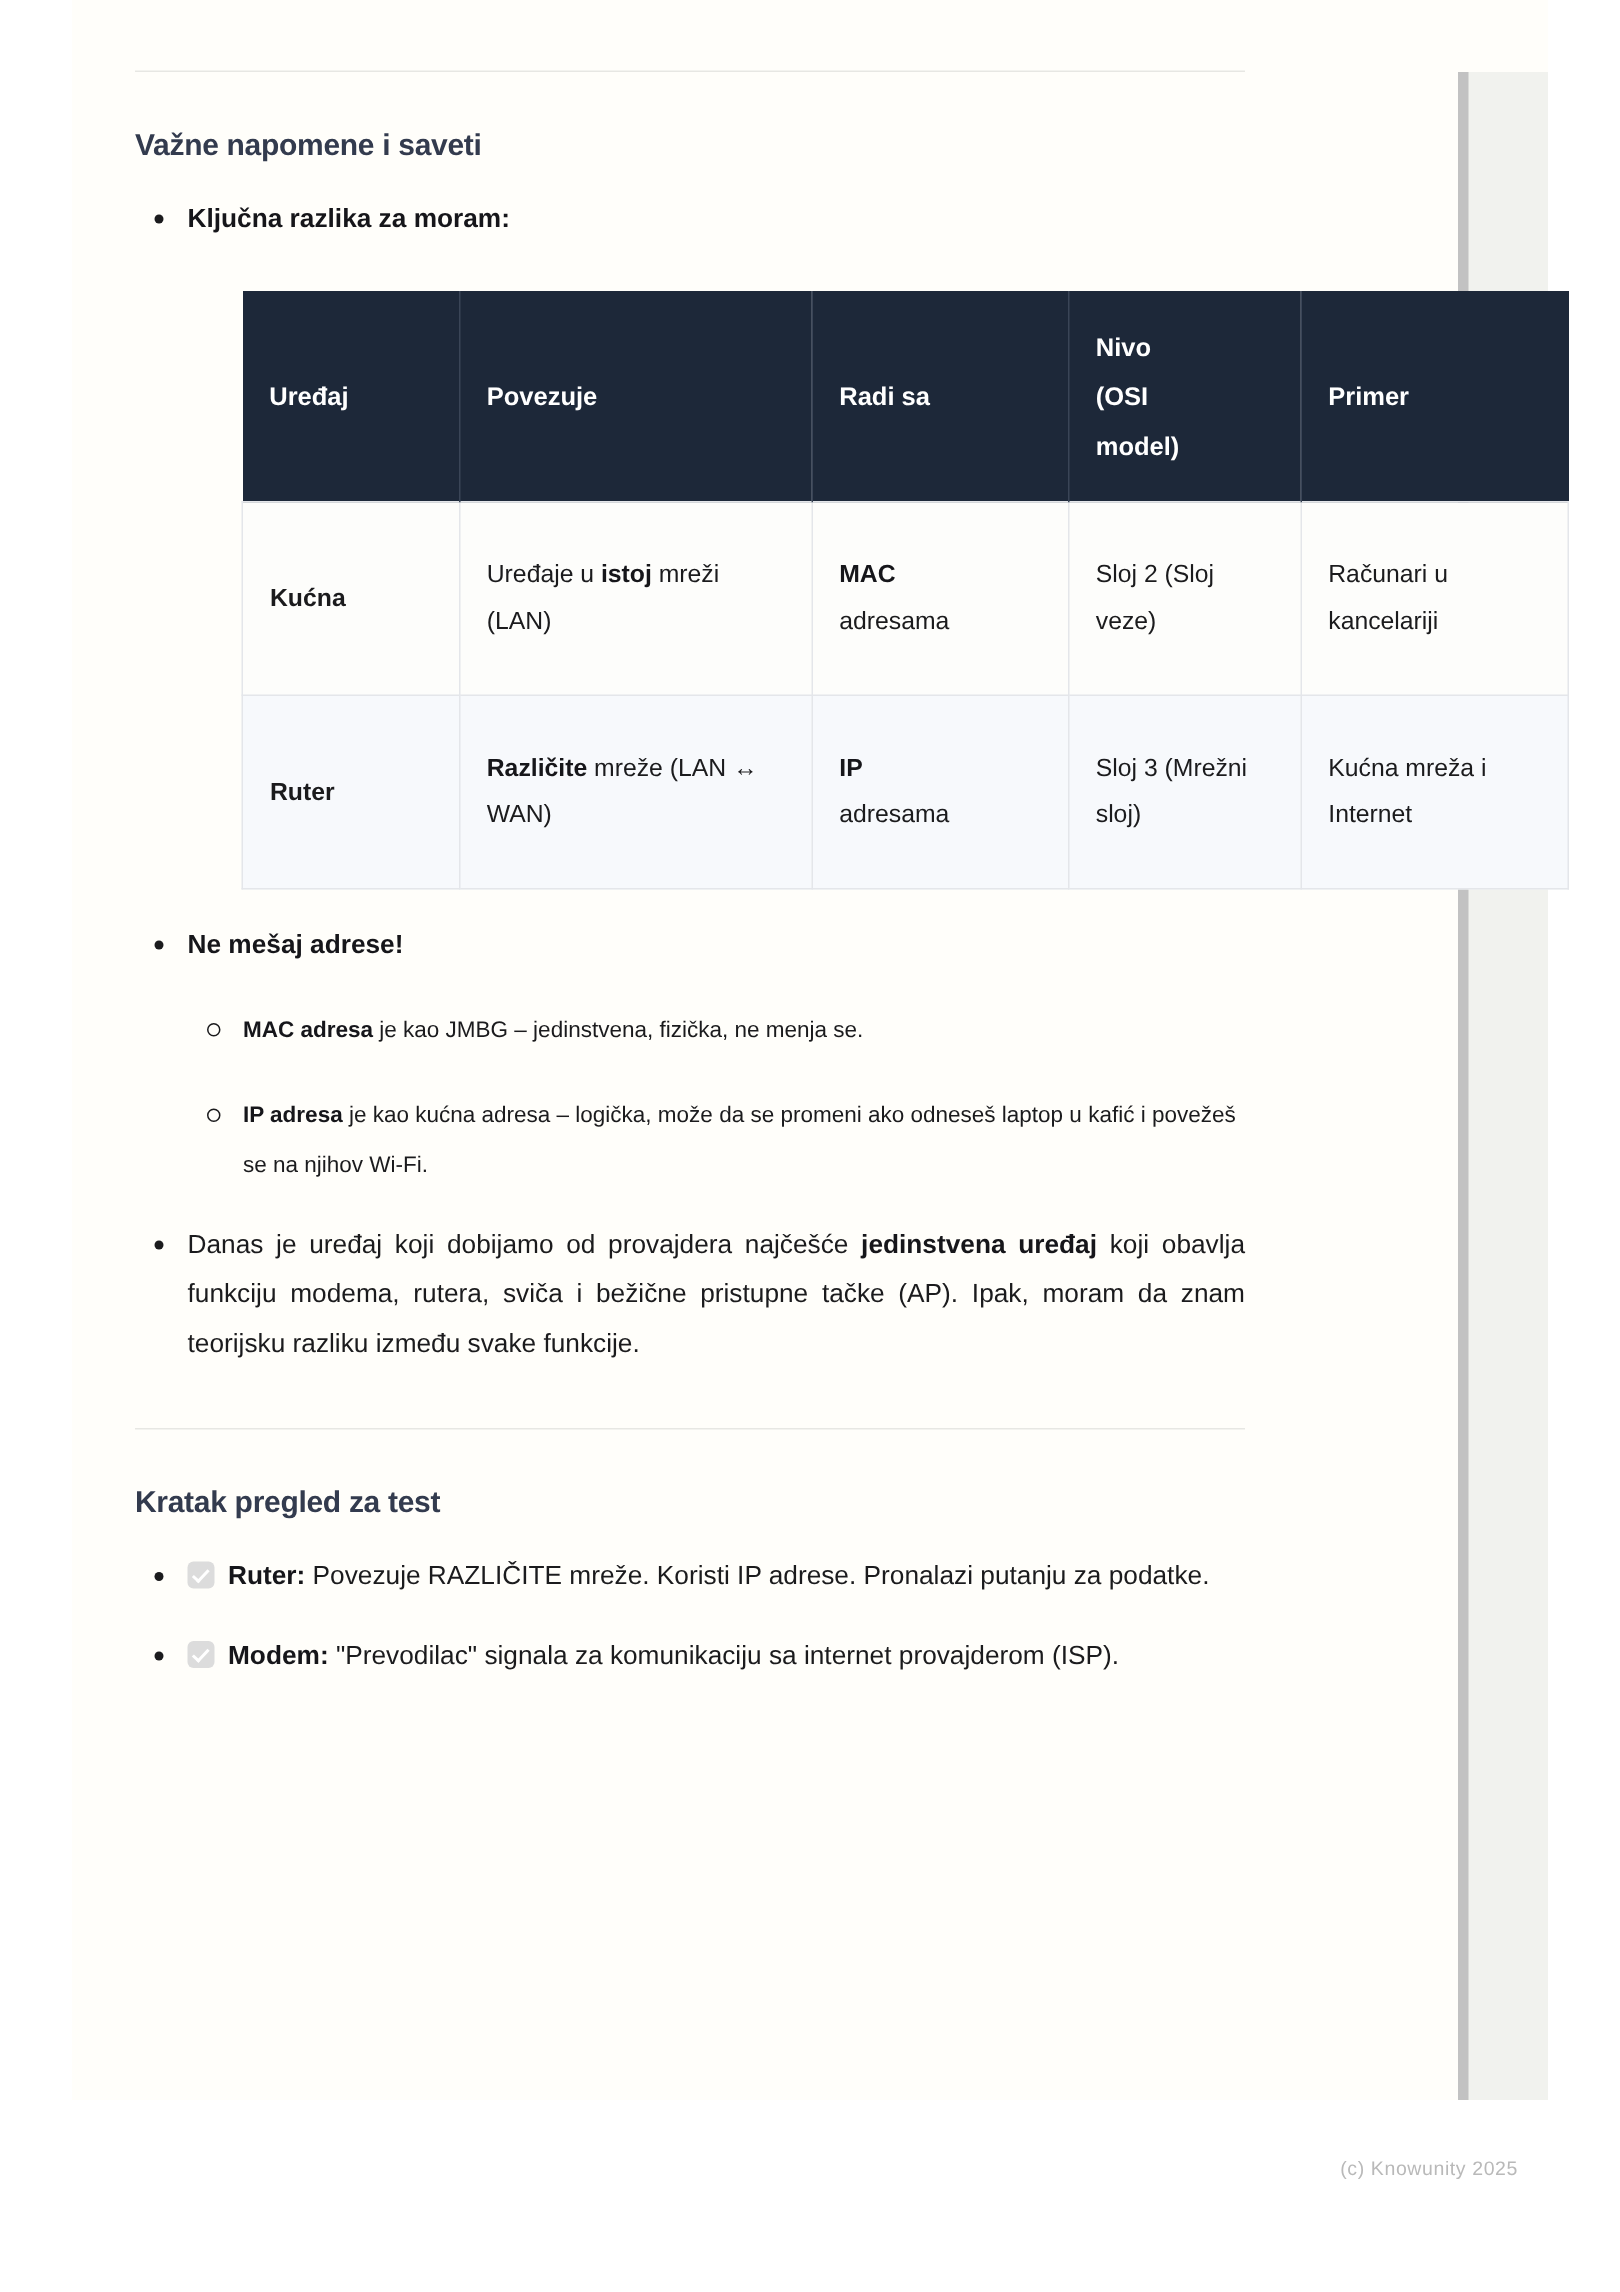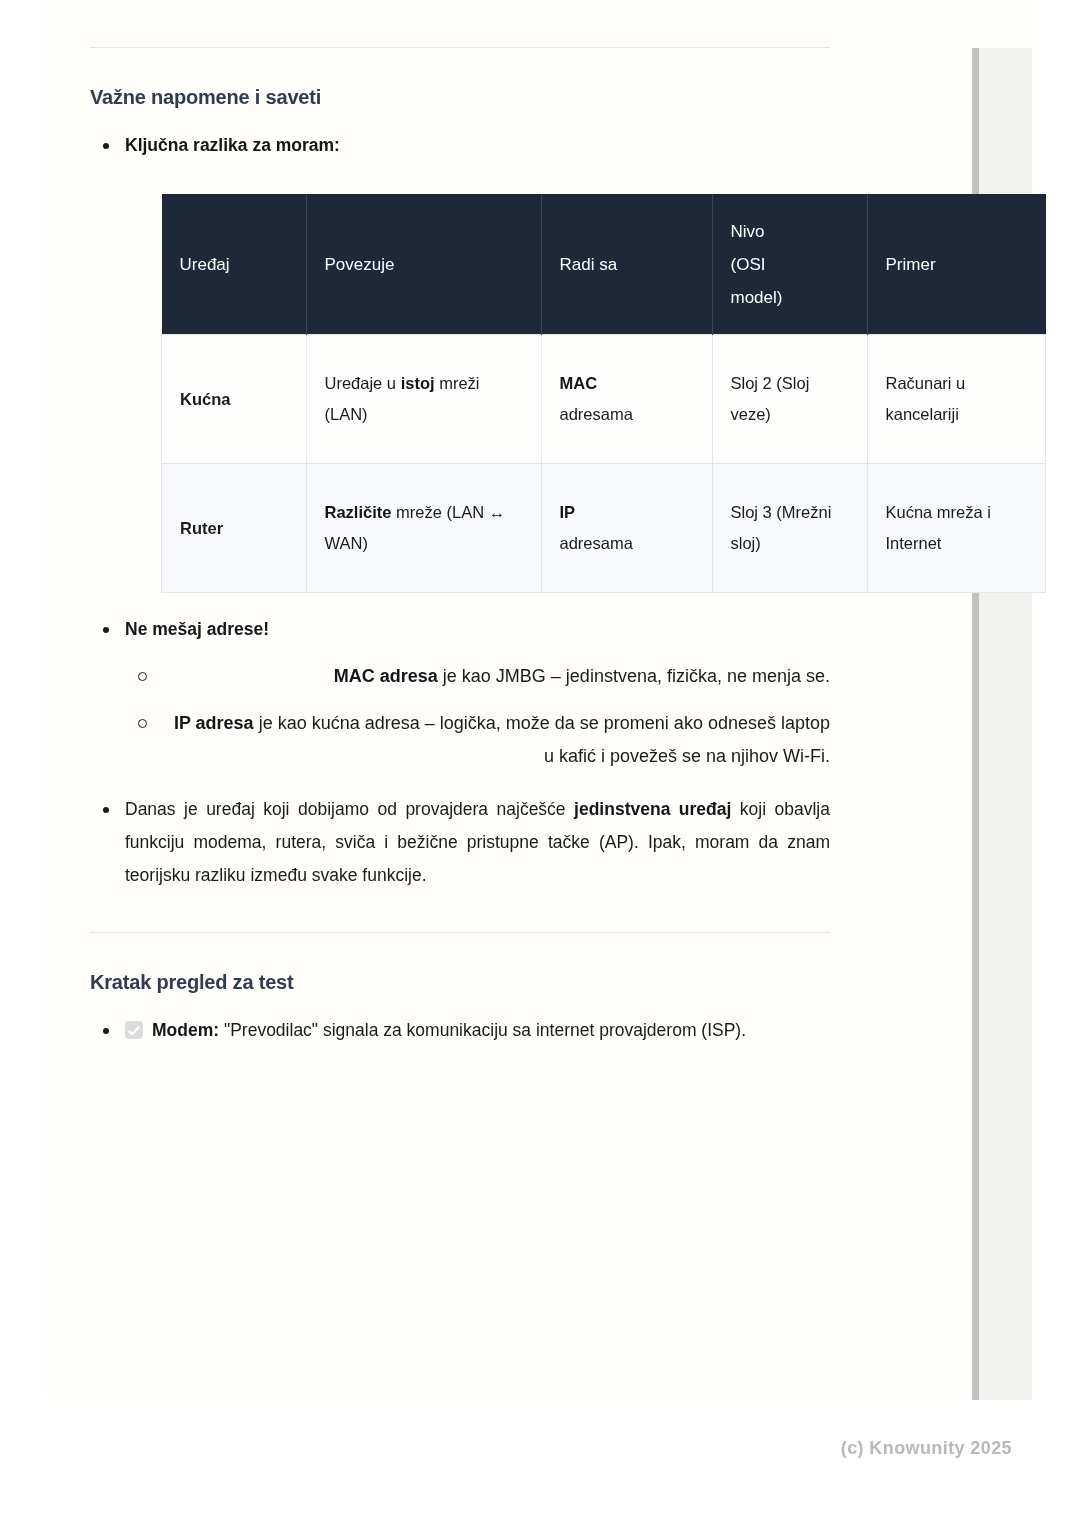--- a/index.html
+++ b/index.html
@@ -95,25 +95,24 @@
   li.justify { text-align: justify; }
 
   ul.sub-bullets {
     list-style: none;
     margin: 14px 0 0 0;
     padding: 0;
   }
   ul.sub-bullets > li {
     position: relative;
     padding-left: 37px;
-    font-size: 18px;
+    font-size: 15px;
     line-height: 33px;
     color: #1b1b1d;
-    margin-top: 14px;
-    text-align: right;
+    margin-top: 24px;
   }
   ul.sub-bullets > li::before {
     content: "";
     position: absolute;
     left: 13px;
     top: 12px;
     width: 7px;
     height: 7px;
     border-radius: 50%;
     border: 1.6px solid #1b1b1d;
@@ -153,21 +152,21 @@
   }
   table.cmp {
     border-collapse: collapse;
     width: 700px;
     table-layout: fixed;
   }
   table.cmp th {
     background: #1d2839;
     color: #ffffff;
     font-size: 17px;
-    font-weight: normal;
+    font-weight: bold;
     text-align: left;
     vertical-align: middle;
     padding: 20px 18px;
     border-right: 1px solid #3a4557;
     line-height: 33px;
     height: 100px;
   }
   table.cmp th:last-child { border-right: none; }
   table.cmp td {
     font-size: 16.5px;
@@ -195,24 +194,23 @@
     width: 740px;
   }
 
   
   #footer-note {
     position: absolute;
     left: 0;
     top: 1438px;
     width: 1012px;
     text-align: right;
-    font-size: 18px;
+    font-size: 13px;
     color: #b9b9b9;
     letter-spacing: 0.4px;
-    font-weight: bold;
   }
 </style>
 </head>
 <body>
 
 <div id="page-sheet"></div>
 <div id="right-panel"></div>
 <div id="scroll-rail"></div>
 
 <div id="content">
@@ -269,18 +267,19 @@
     </li>
 
     <li class="justify"><span>Danas je uređaj koji dobijamo od provajdera najčešće </span><b>jedinstvena uređaj</b><span> koji obavlja funkciju modema, rutera, sviča i bežične pristupne tačke (AP). Ipak, moram da znam teorijsku razliku između svake funkcije.</span></li>
   </ul>
 
   <div class="mid-rule"></div>
 
   <h1 class="section-title">Kratak pregled za test</h1>
 
   <ul class="bullets">
+    <li class="tight"><span class="chk"></span><b>Ruter:</b><span> Povezuje RAZLIČITE mreže. Koristi IP adrese. Pronalazi putanju za podatke.</span></li>
     <li class="tight"><span class="chk"></span><b>Modem:</b><span> "Prevodilac" signala za komunikaciju sa internet provajderom (ISP).</span></li>
   </ul>
 
 </div>
 
 <div id="footer-note">(c) Knowunity 2025</div>
 
 </body></html>

